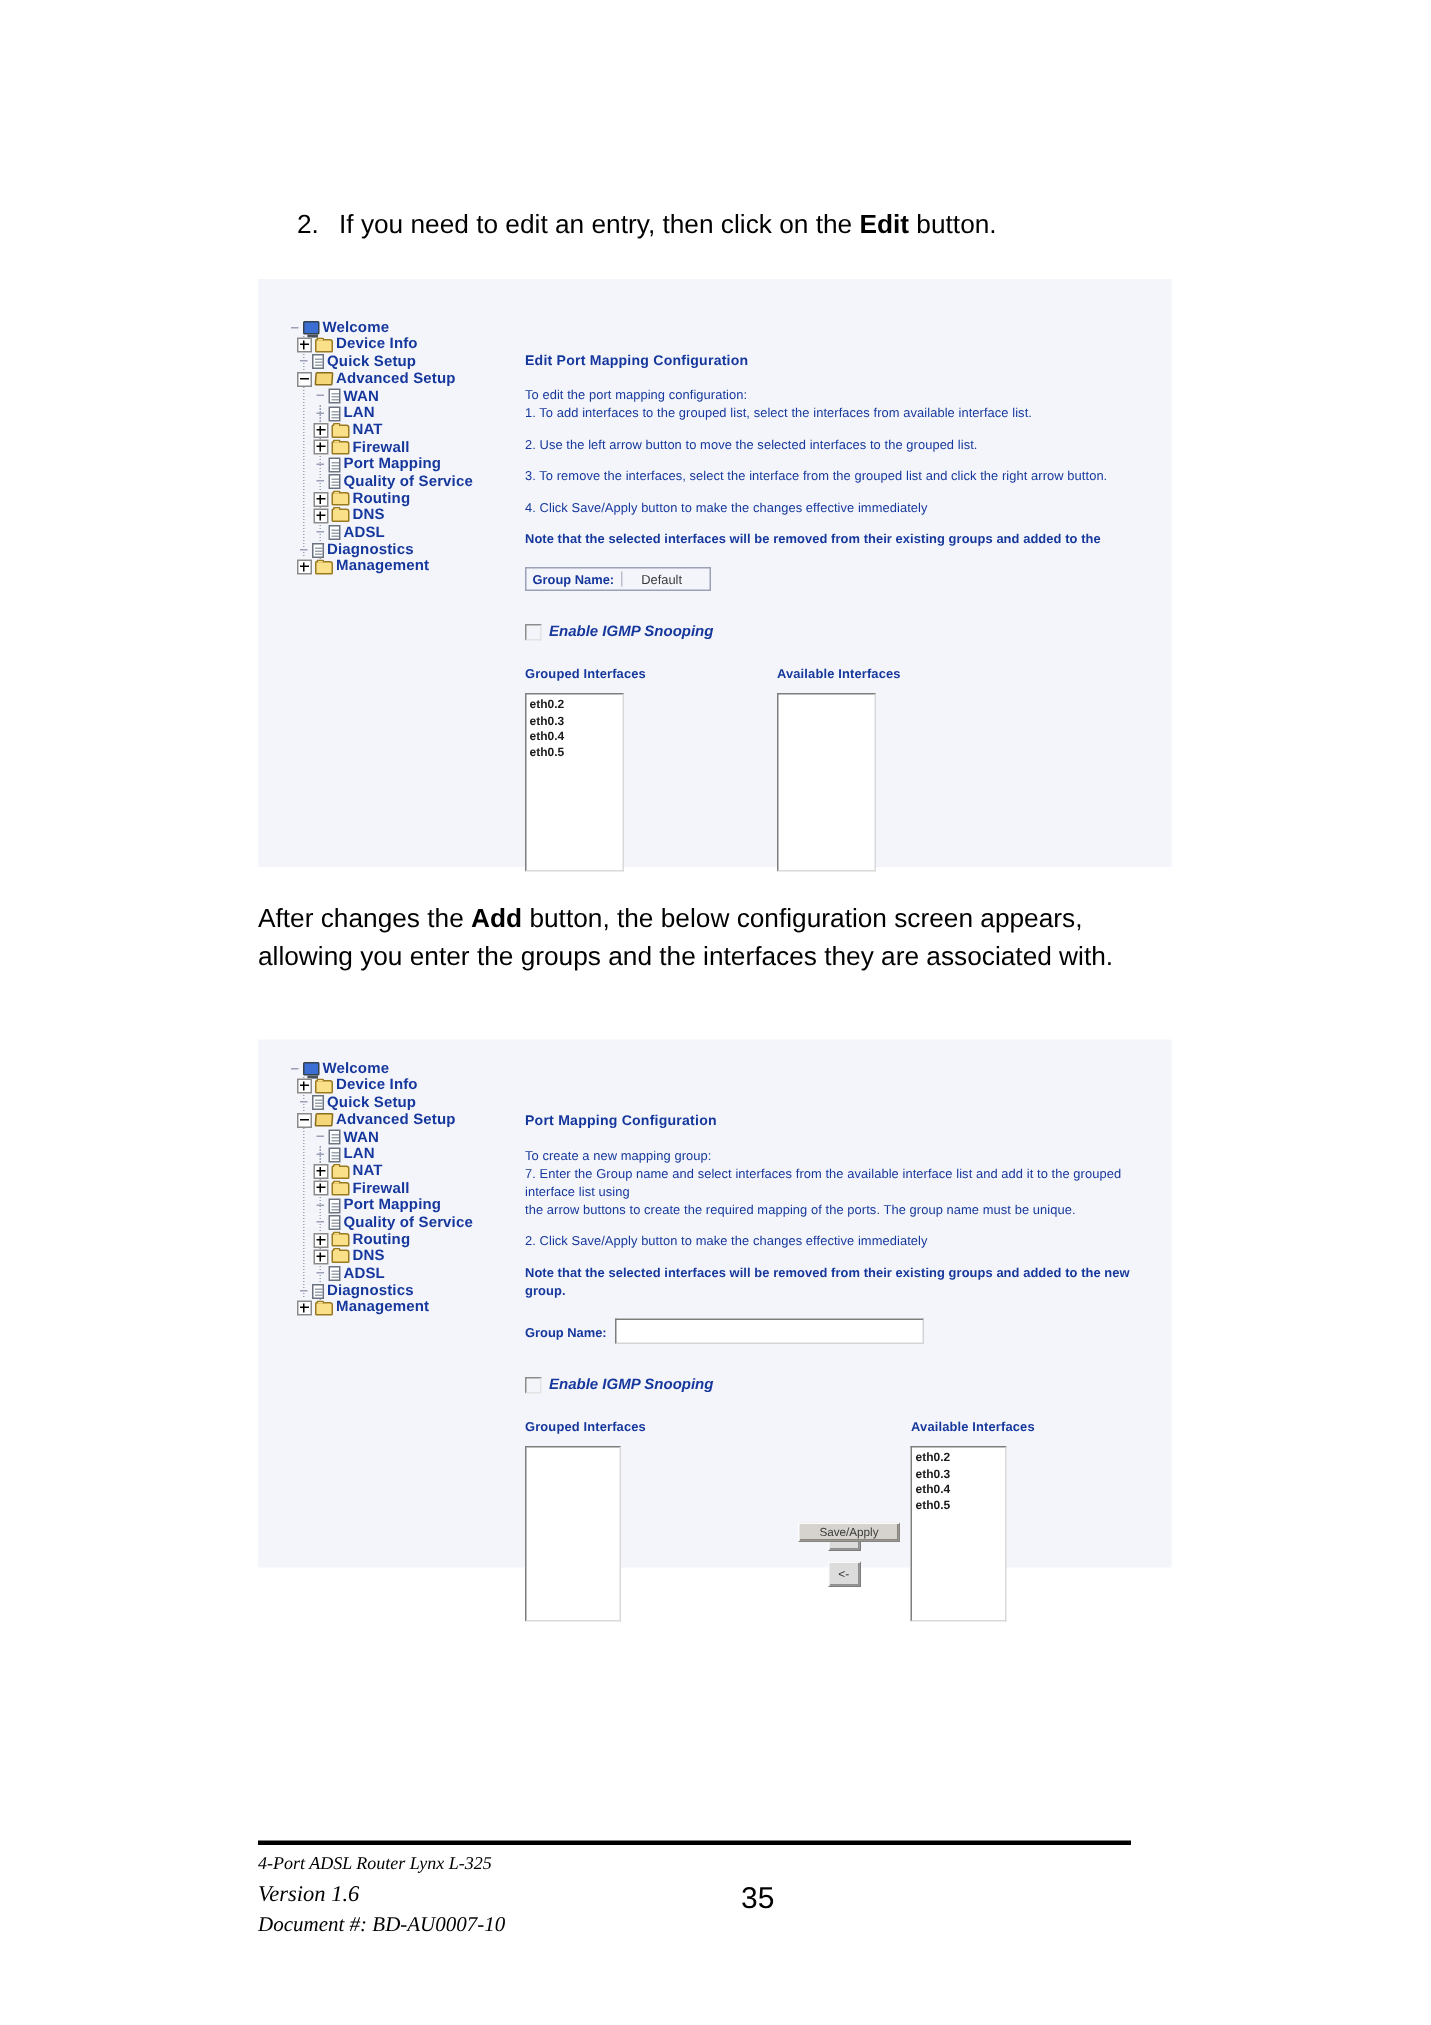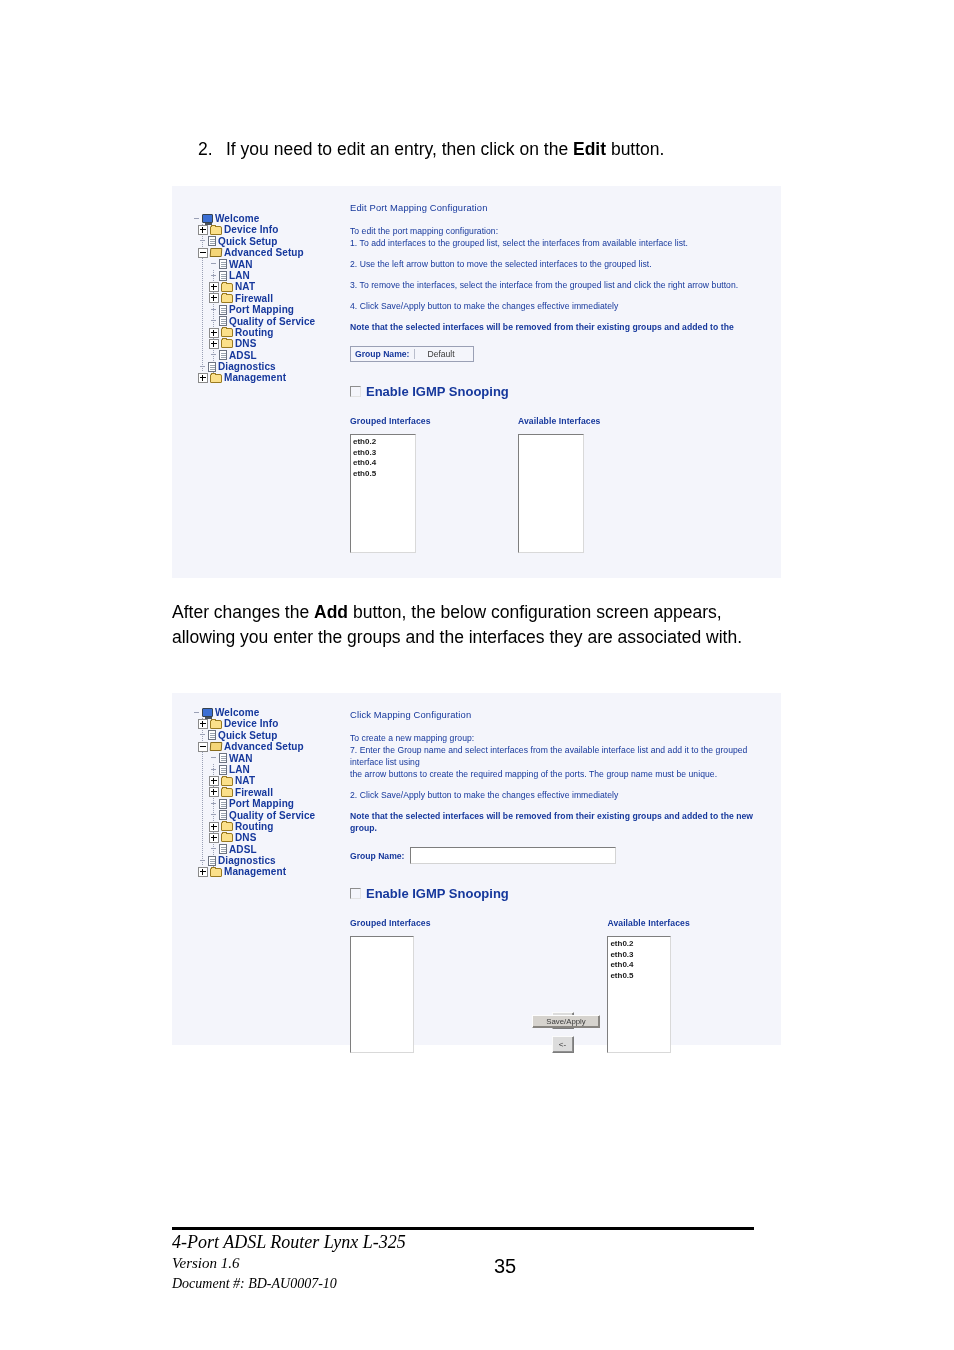--- a/index.html
+++ b/index.html
@@ -187,24 +187,25 @@
 
   
   .content {
     position: absolute;
     left: 178px;
     top: 16px;
     right: 6px;
   }
   .c-title {
     font-size: 9.4px;
-    font-weight: normal;
+    font-weight: bold;
     color: #16389c;
     margin-bottom: 12px;
     letter-spacing: 0.15px;
+    margin-top: 32px;
   }
   .c-line {
     font-size: 8.6px;
     color: #16389c;
     line-height: 12px;
     letter-spacing: 0.05px;
     margin-bottom: 9px;
   }
   .c-line.tight { margin-bottom: 0px; }
   .c-line.bold { font-weight: bold; }
@@ -239,38 +240,39 @@
     border-right-color: #d4d4d4;
     border-bottom-color: #d4d4d4;
     background: #ffffff;
     margin-left: 6px;
   }
 
   .chk-row {
     display: flex;
     align-items: center;
     margin-top: 22px;
-    font-size: 13px;
+    font-size: 10px;
     font-weight: bold;
     color: #16389c;
+    font-style: italic;
   }
   .chk {
     width: 9px; height: 9px;
     border: 1px solid #8d8d8d;
     border-right-color: #e3e3e3;
     border-bottom-color: #e3e3e3;
     background: #f4f5fb;
     margin-right: 5px;
     flex: 0 0 auto;
   }
 
   .lists-row {
     display: flex;
     margin-top: 17px;
-    align-items: flex-end;
+    align-items: center;
   }
   .list-col { width: 168px; }
   .list-col.arrows {
     width: 90px;
     display: flex;
     flex-direction: column;
     align-items: center;
     justify-content: center;
     padding-top: 48px;
     gap: 7px;
@@ -345,21 +347,21 @@
   }
   .footer {
     position: absolute;
     left: 172px;
     top: 1232px;
     width: 600px;
     font-family: "Liberation Serif", serif;
     font-style: italic;
     color: #000;
   }
-  .footer .f1 { font-size: 18px; line-height: 21px; }
+  .footer .f1 { font-size: 12px; line-height: 21px; }
   .footer .f2 { font-size: 15px; line-height: 21px; }
   .footer .f3 { font-size: 15px; line-height: 21px; }
   .footer .f4 { font-size: 14px; line-height: 20px; }
   .page-num {
     position: absolute;
     left: 494px;
     top: 1255px;
     font-family: "Liberation Sans", sans-serif;
     font-style: normal;
     font-size: 20px;
@@ -608,21 +610,21 @@
     </div>
     <div class="tnode">
       <span class="ind ind1"></span>
         <span class="pm plus"></span>
       <span class="ico ico-folder"></span>
       <span class="lbl">Management</span>
     </div>
   </div>
 
   <div class="content">
-    <div class="c-title">Click Mapping Configuration</div>
+    <div class="c-title">Port Mapping Configuration</div>
     <div class="c-line tight">To create a new mapping group:</div>
     <div class="c-line tight">7. Enter the Group name and select interfaces from the available interface list and add it to the grouped interface list using</div>
     <div class="c-line">the arrow buttons to create the required mapping of the ports. The group name must be unique.</div>
     <div class="c-line">2. Click Save/Apply button to make the changes effective immediately</div>
     <div class="c-line bold">Note that the selected interfaces will be removed from their existing groups and added to the new group.</div>
 
     <div class="gn-row">
       <span>Group Name:</span>
       <input class="gn-input" type="text" placeholder="" style="">
     </div>

